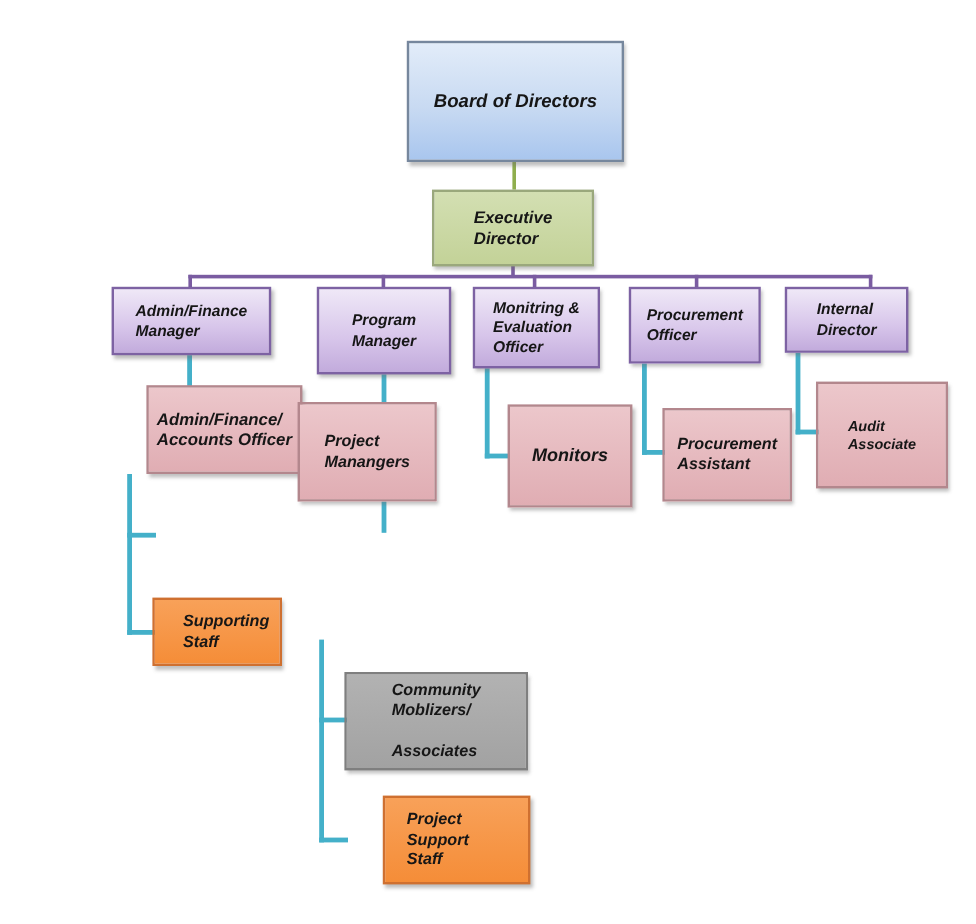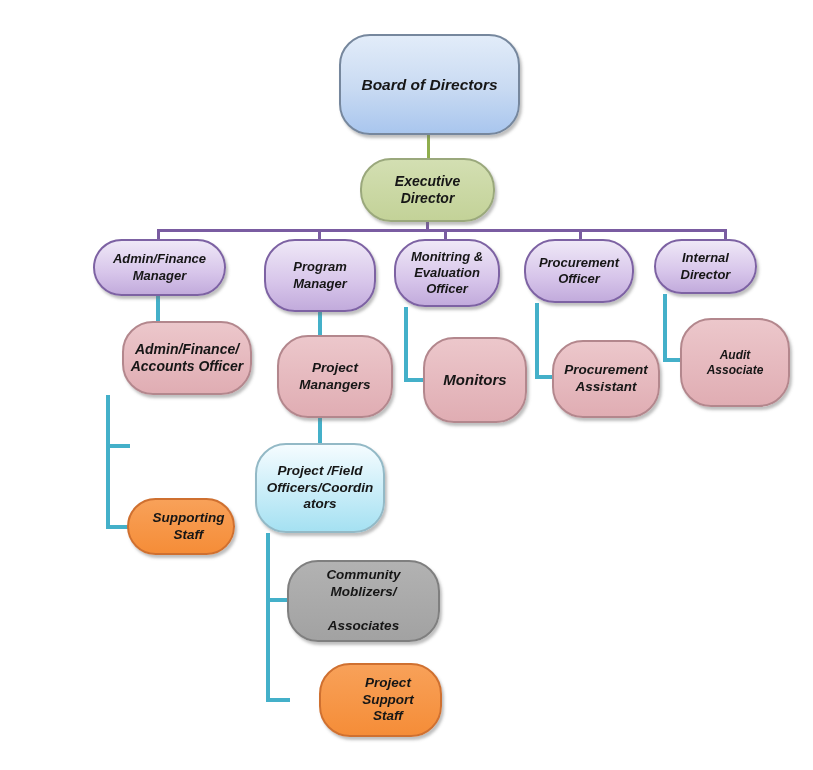--- a/index.html
+++ b/index.html
@@ -7,29 +7,28 @@
     position:relative;
     width:813px;height:770px;
     background:#ffffff;
     font-family:"Liberation Sans", sans-serif;
     overflow:hidden;
   }
   .node{
     position:absolute;
     box-sizing:border-box;
     display:flex;align-items:center;justify-content:center;
-    text-align:center;
+    text-align:left;
     font-weight:bold;font-style:italic;
     color:#161616;
     white-space:pre-line;
     line-height:1.25;
     padding:2px 3px;
     box-shadow:2px 3px 3px rgba(110,110,110,0.45);
     z-index:2;
-    border-radius:31px;
   }
   .fill-blue  {background:linear-gradient(#e2ecf9,#c8daf2 55%,#a9c6ee);border:2px solid #76879d;font-size:15.5px;}
   .fill-green {background:linear-gradient(#d3dfb2,#c3d298);border:2px solid #9aa87c;font-size:14px;}
   .fill-purple{background:linear-gradient(#efe8f7,#d7c5ea 60%,#c2abdc);border:2px solid #7d62a3;font-size:13px;}
   .fill-pink  {background:linear-gradient(#ecc7cb,#e0adb3);border:2px solid #b3878d;font-size:13.5px;}
   .fill-gray  {background:linear-gradient(#b2b2b2,#a2a2a2);border:2px solid #7f7f7f;font-size:13.5px;}
   .fill-orange{background:linear-gradient(#f8a159,#f58d38);border:2px solid #cf7030;font-size:13.5px;padding-left:18px;}
   .fill-cyan  {background:linear-gradient(#f5fcff,#c9edf8 55%,#a5e1f2);border:2px solid #93b9c6;font-size:13.5px;}
   .line{position:absolute;z-index:1;}
   .line-green {background:#8fae4d;}
@@ -82,25 +81,22 @@
   <div class="node fill-purple" style="left:524px;top:239px;width:110px;height:64px;">Procurement
 Officer</div>
   <div class="node fill-purple" style="left:654px;top:239px;width:103px;height:55px;">Internal
 Director</div>
 
   <div class="node fill-pink" style="left:95px;top:321px;width:130px;height:74px;font-size:14px;margin-left:27px;">Admin/Finance/
 Accounts Officer</div>
   <div class="node fill-orange" style="left:127px;top:498px;width:108px;height:57px;">Supporting
 Staff</div>
 
-  <div class="node fill-pink" style="left:277px;top:335px;width:116px;height:83px;font-style:italic;">Project
+  <div class="node fill-pink" style="left:248px;top:335px;width:116px;height:83px;font-style:italic;">Project
 Manangers</div>
-  <div class="node fill-cyan" style="left:255px;top:443px;width:130px;height:90px;">Project /Field
-Officers/Coordin
-ators</div>
   <div class="node fill-gray" style="left:287px;top:560px;width:153px;height:82px;">Community
 Moblizers/
 
 Associates</div>
   <div class="node fill-orange" style="left:287px;top:663px;width:123px;height:74px;margin-left:32px;">Project Support
 Staff</div>
 
   <div class="node fill-pink" style="left:423px;top:337px;width:104px;height:86px;font-size:15px;">Monitors</div>
   <div class="node fill-pink" style="left:552px;top:340px;width:108px;height:78px;">Procurement
 Assistant</div>

